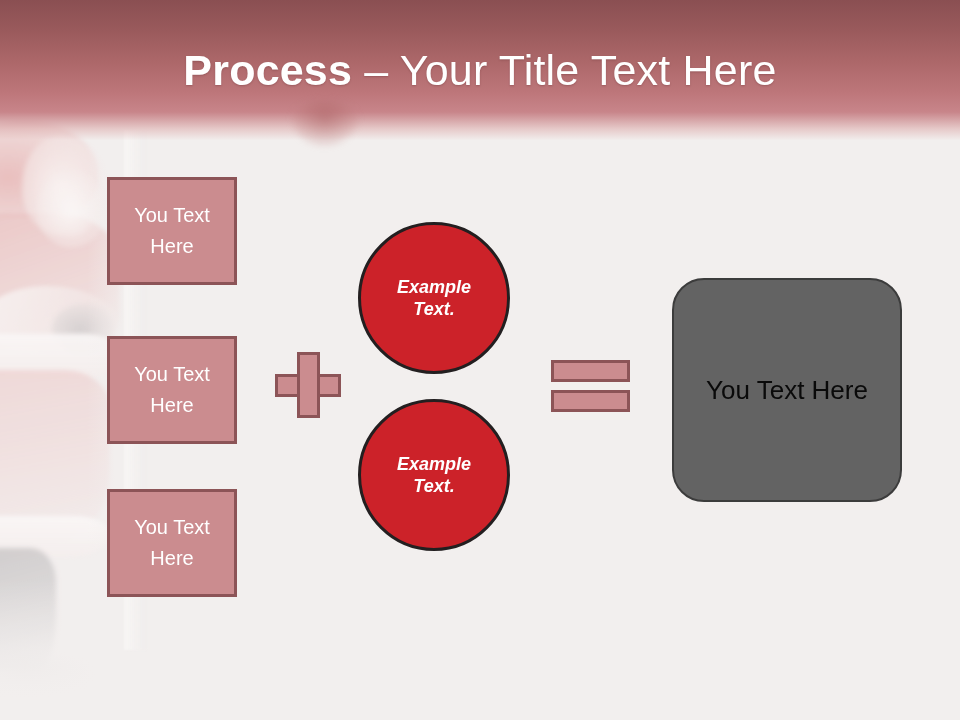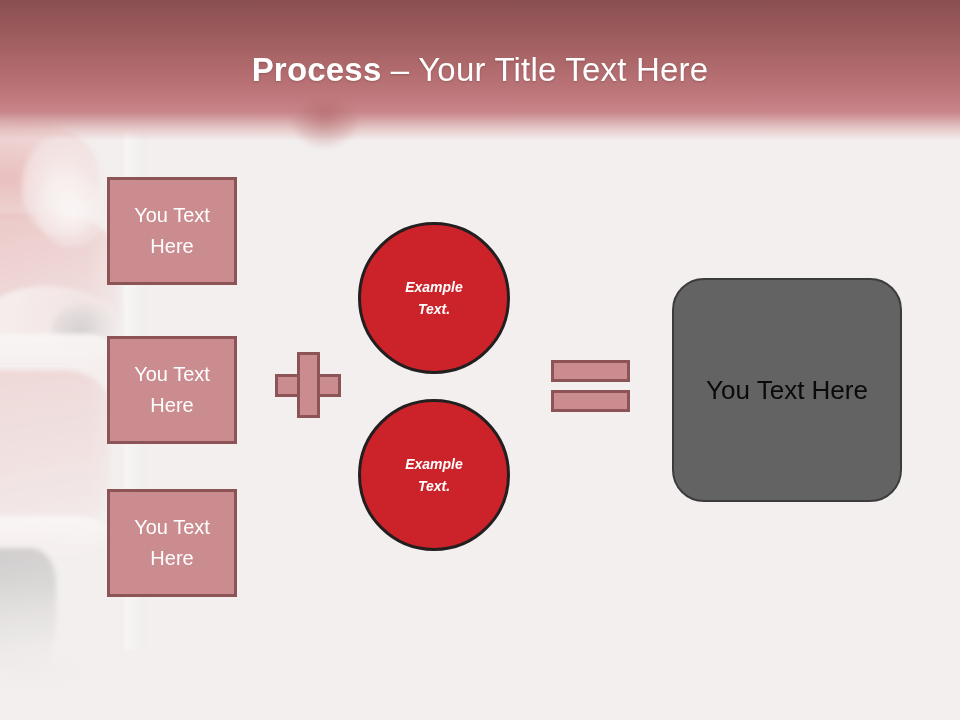--- a/index.html
+++ b/index.html
@@ -171,21 +171,21 @@
     background: radial-gradient(ellipse at 50% 35%, rgba(176,104,106,0.62), rgba(200,140,140,0.18) 70%, rgba(230,200,198,0) 100%);
     border-radius: 50% 50% 52% 48% / 40% 40% 60% 60%;
     filter: blur(3px);
   }
   .slide-title {
     position: absolute;
     left: 0; top: 50px;
     width: 960px;
     text-align: center;
     color: #ffffff;
-    font-size: 33px;
+    font-size: 43px;
     line-height: 40px;
     letter-spacing: 0.2px;
     white-space: nowrap;
     text-shadow: 0 1px 2px rgba(90,40,42,0.30);
   }
   .slide-title .t-bold { font-weight: bold; }
   .slide-title .t-light { font-weight: normal; }
 
   
   .text-box {
@@ -245,21 +245,21 @@
     height: 152px;
     border-radius: 50%;
     background: #cc2229;
     border: 3px solid #231f20;
     box-sizing: border-box;
     display: flex;
     flex-direction: column;
     align-items: center;
     justify-content: center;
     color: #ffffff;
-    font-size: 14px;
+    font-size: 18px;
     font-weight: bold;
     font-style: italic;
     line-height: 22px;
     text-align: center;
   }
   #circle1 { left: 358px; top: 222px; }
   #circle2 { left: 358px; top: 399px; }
   .circle .ctext { display: block; }
 
   

